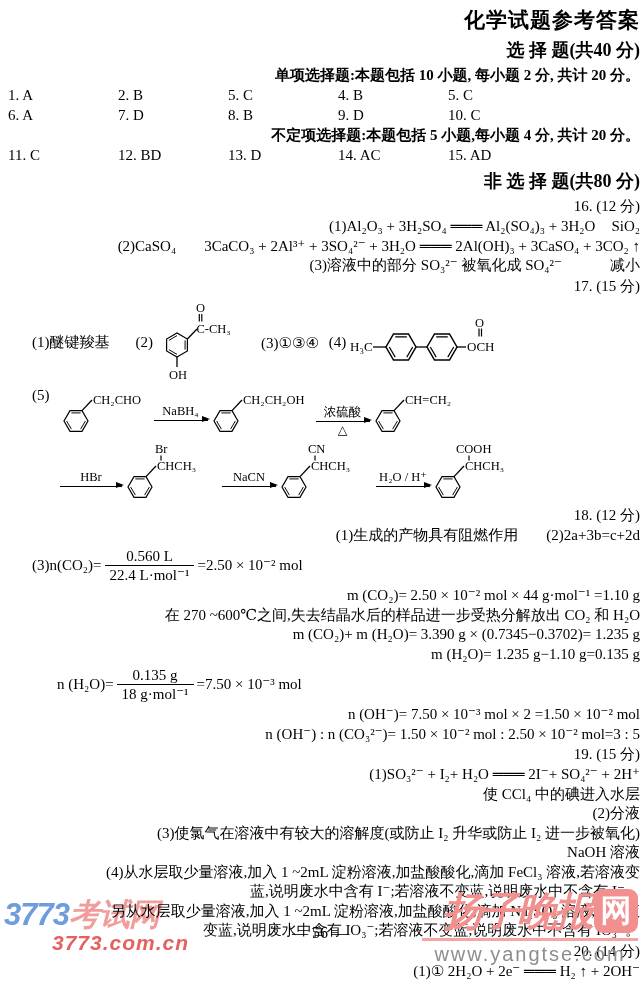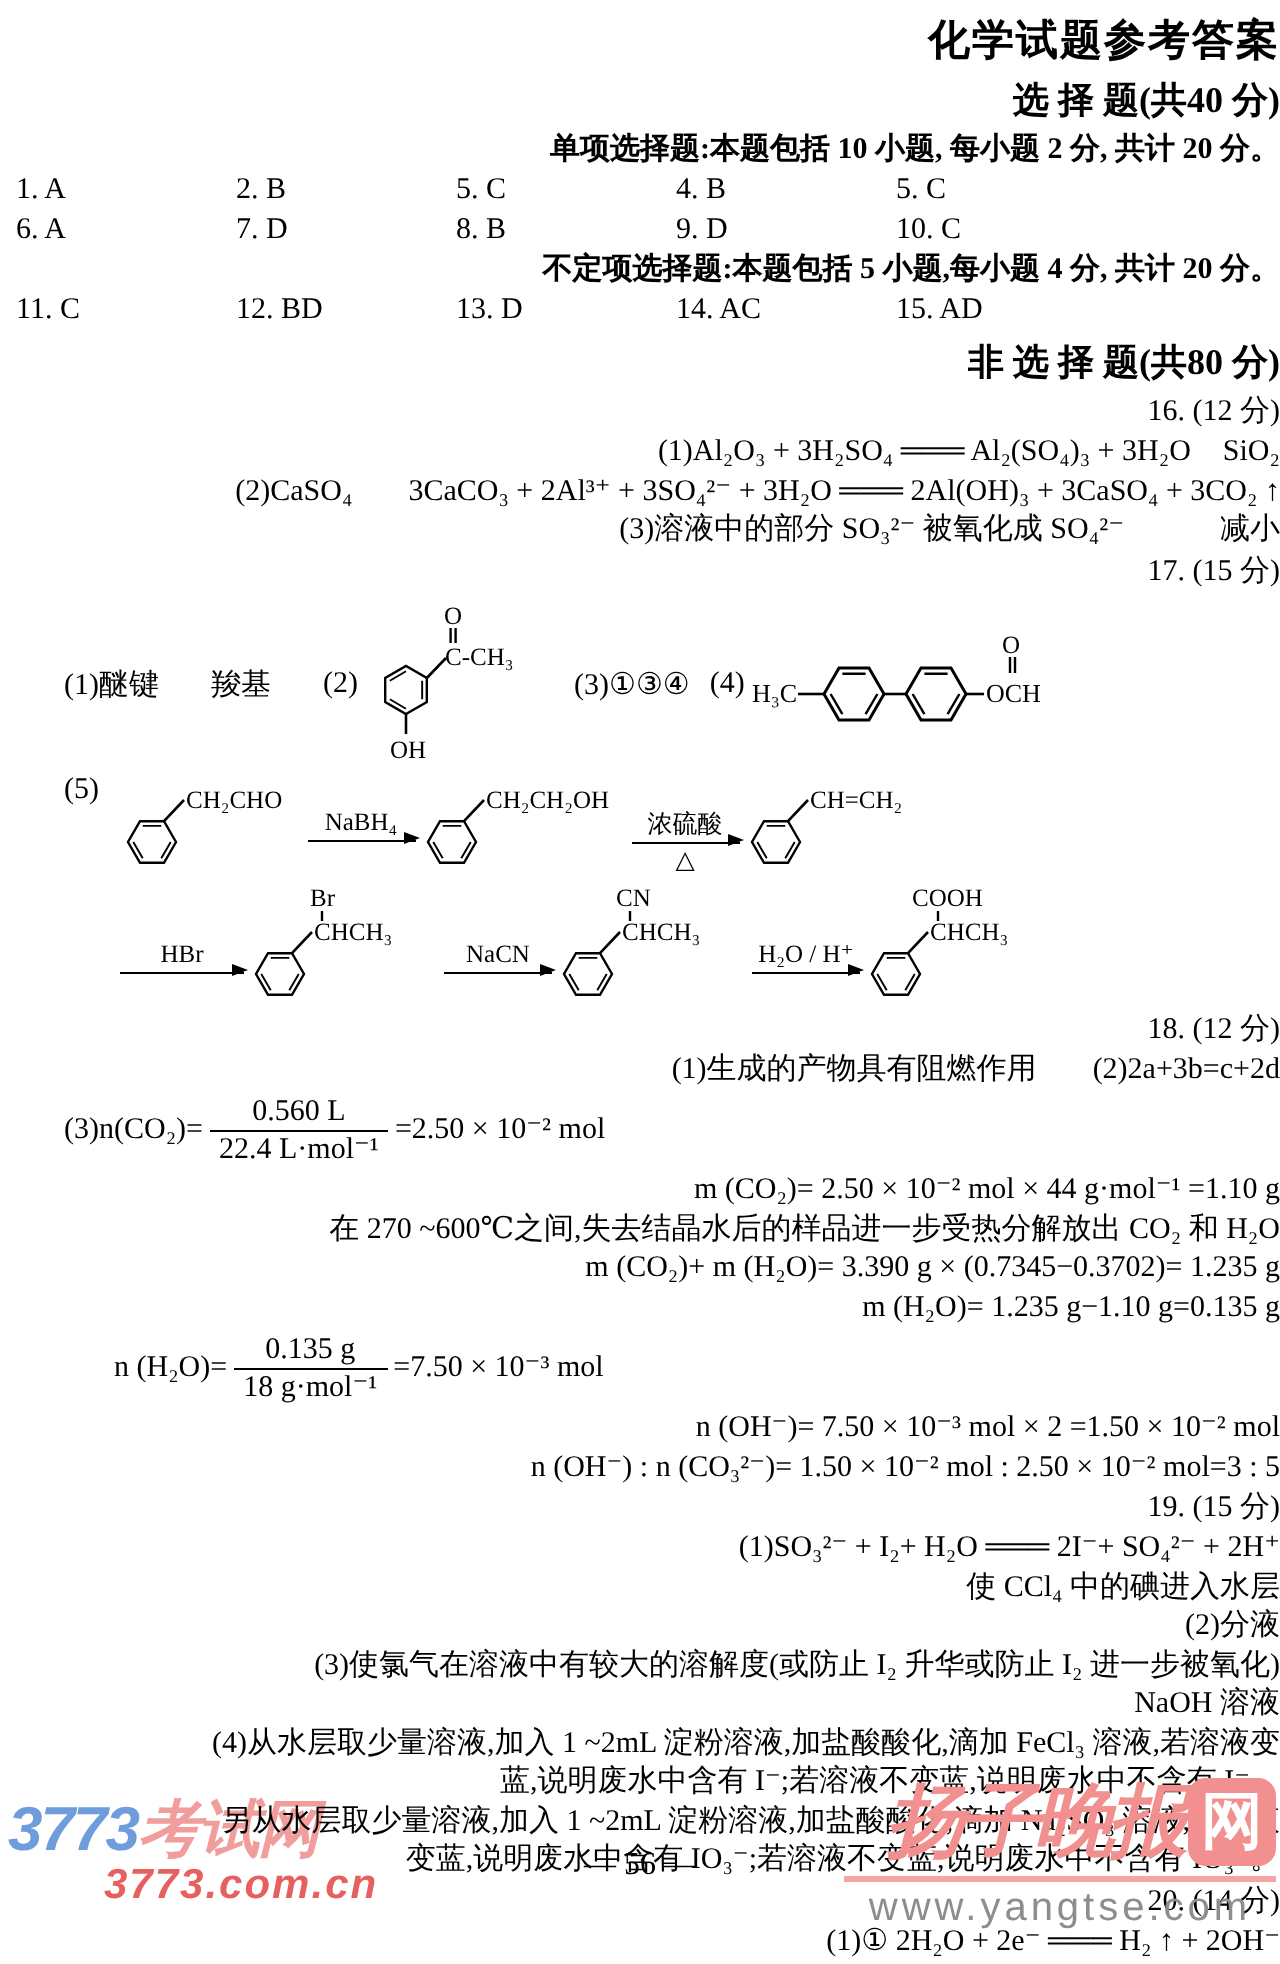--- a/index.html
+++ b/index.html
@@ -106,21 +106,21 @@
   <h2>非 选 择 题(共80 分)</h2>
 
   <p class="qnum">16. (12 分)</p>
   <p class="ln ind1"><span>(1)Al₂O₃ + 3H₂SO₄ ═══ Al₂(SO₄)₃ + 3H₂O</span><span class="gap36">SiO₂</span></p>
   <p class="ln ind1"><span>(2)CaSO₄</span><span class="gap28">3CaCO₃ + 2Al³⁺ + 3SO₄²⁻ + 3H₂O ═══ 2Al(OH)₃ + 3CaSO₄ + 3CO₂ ↑</span></p>
   <p class="ln ind1"><span>(3)溶液中的部分 SO₃²⁻ 被氧化成 SO₄²⁻</span><span class="gap48">减小</span></p>
 
   <p class="qnum">17. (15 分)</p>
   <div class="structrow">
     <span class="t">(1)醚键</span>
-    <span class="t" style="margin-left:26px">羧基</span>
+    <span class="t" style="">羧基</span>
     <span class="t" style="margin-left:26px">(2)</span>
     <svg width="92" height="88">
       <use href="#benz" transform="translate(8,30) scale(0.8) rotate(90 20 20)"></use>
       <line x1="34.4" y1="40" x2="44" y2="30" stroke="#000" stroke-width="1.3"></line>
       <line x1="46.3" y1="15" x2="46.3" y2="22.5" stroke="#000" stroke-width="1.2"></line>
       <line x1="48.8" y1="15" x2="48.8" y2="22.5" stroke="#000" stroke-width="1.2"></line>
       <text x="43" y="13" font-size="12.5">O</text>
       <text x="43.5" y="33.5" font-size="12.5">C-CH₃</text>
       <line x1="24" y1="58" x2="24" y2="68" stroke="#000" stroke-width="1.3"></line>
       <text x="16" y="80" font-size="12.5">OH</text>

